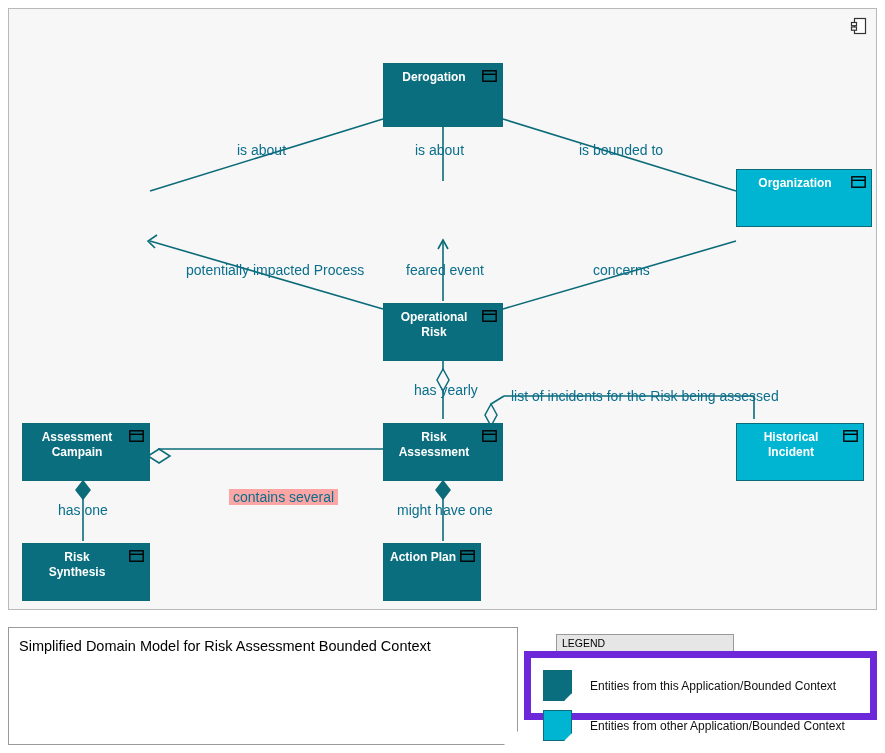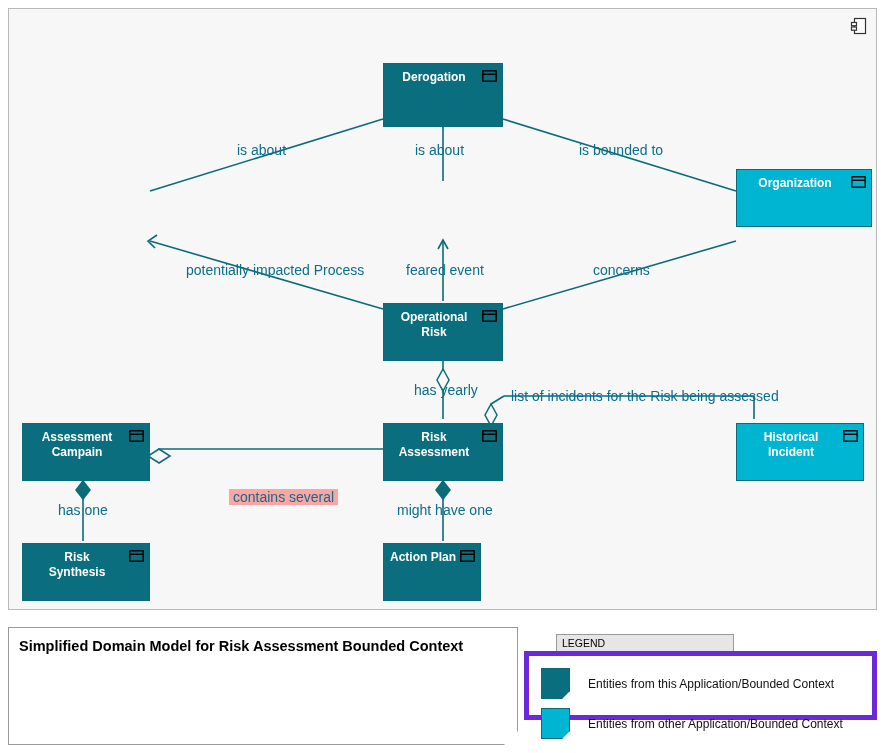--- a/index.html
+++ b/index.html
@@ -77,21 +77,21 @@
   #caption-panel{
     position:absolute;left:8px;top:627px;
     width:510px;height:118px;
     background:#ffffff;
     border:1px solid #9a9a9a;
     box-sizing:border-box;
     clip-path:polygon(0 0,100% 0,100% calc(100% - 14px),calc(100% - 14px) 100%,0 100%);
   }
   #caption-text{
     position:absolute;left:10px;top:10px;
-    font-size:14.5px;font-weight:bold;color:#000000;
+    font-size:14.5px;font-weight:normal;color:#000000;
     white-space:nowrap;
   }
 
   
   #legend-panel{
     position:absolute;left:524px;top:634px;
     width:353px;height:111px;
     box-sizing:border-box;
   }
   #legend-tab{
@@ -103,21 +103,21 @@
     box-sizing:border-box;
     font-size:10.5px;
     color:#000;
     padding:2px 0 0 5px;
     margin-left:32px;
   }
   #legend-body{
     position:absolute;left:0;top:17px;
     width:353px;height:69px;
     background:#ffffff;
-    border:5px solid #6d28d9;
+    border:7px solid #6d28d9;
     box-sizing:border-box;
   }
   .legend-row{
     position:absolute;left:12px;
     display:flex;align-items:center;
   }
   .legend-swatch{
     width:29px;height:31px;
     border:1px solid #0b6b79;
     box-sizing:border-box;

